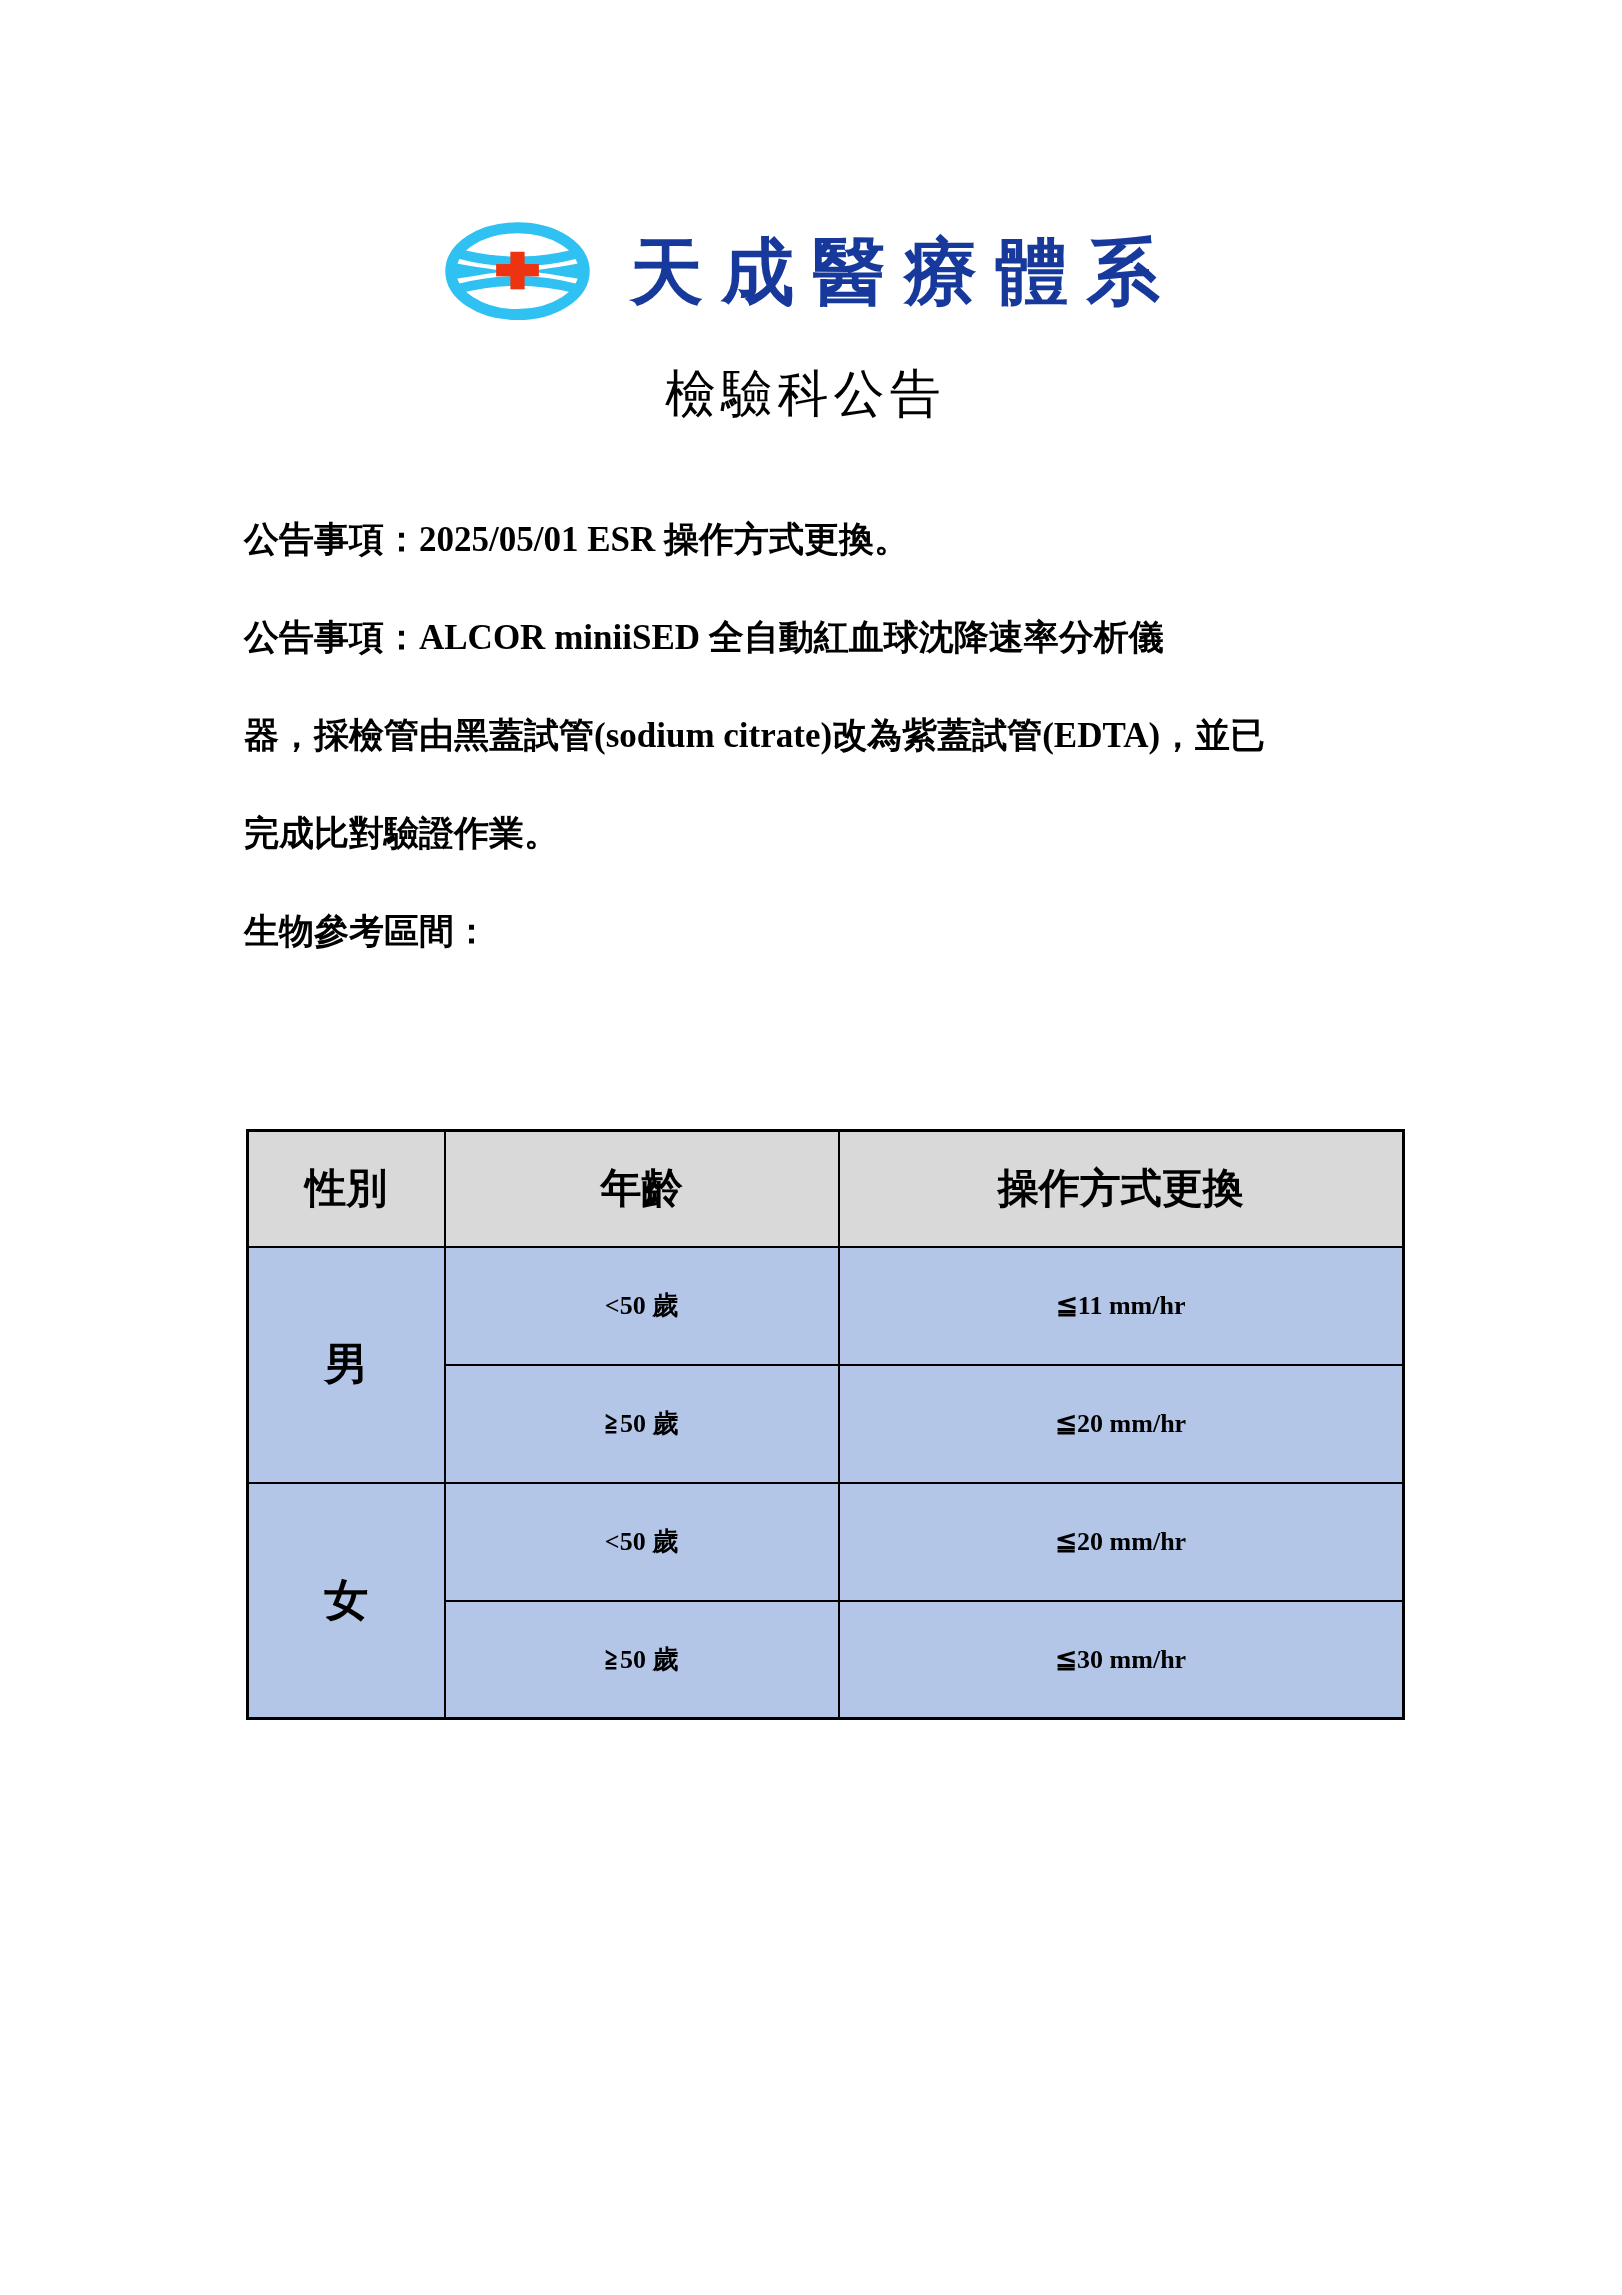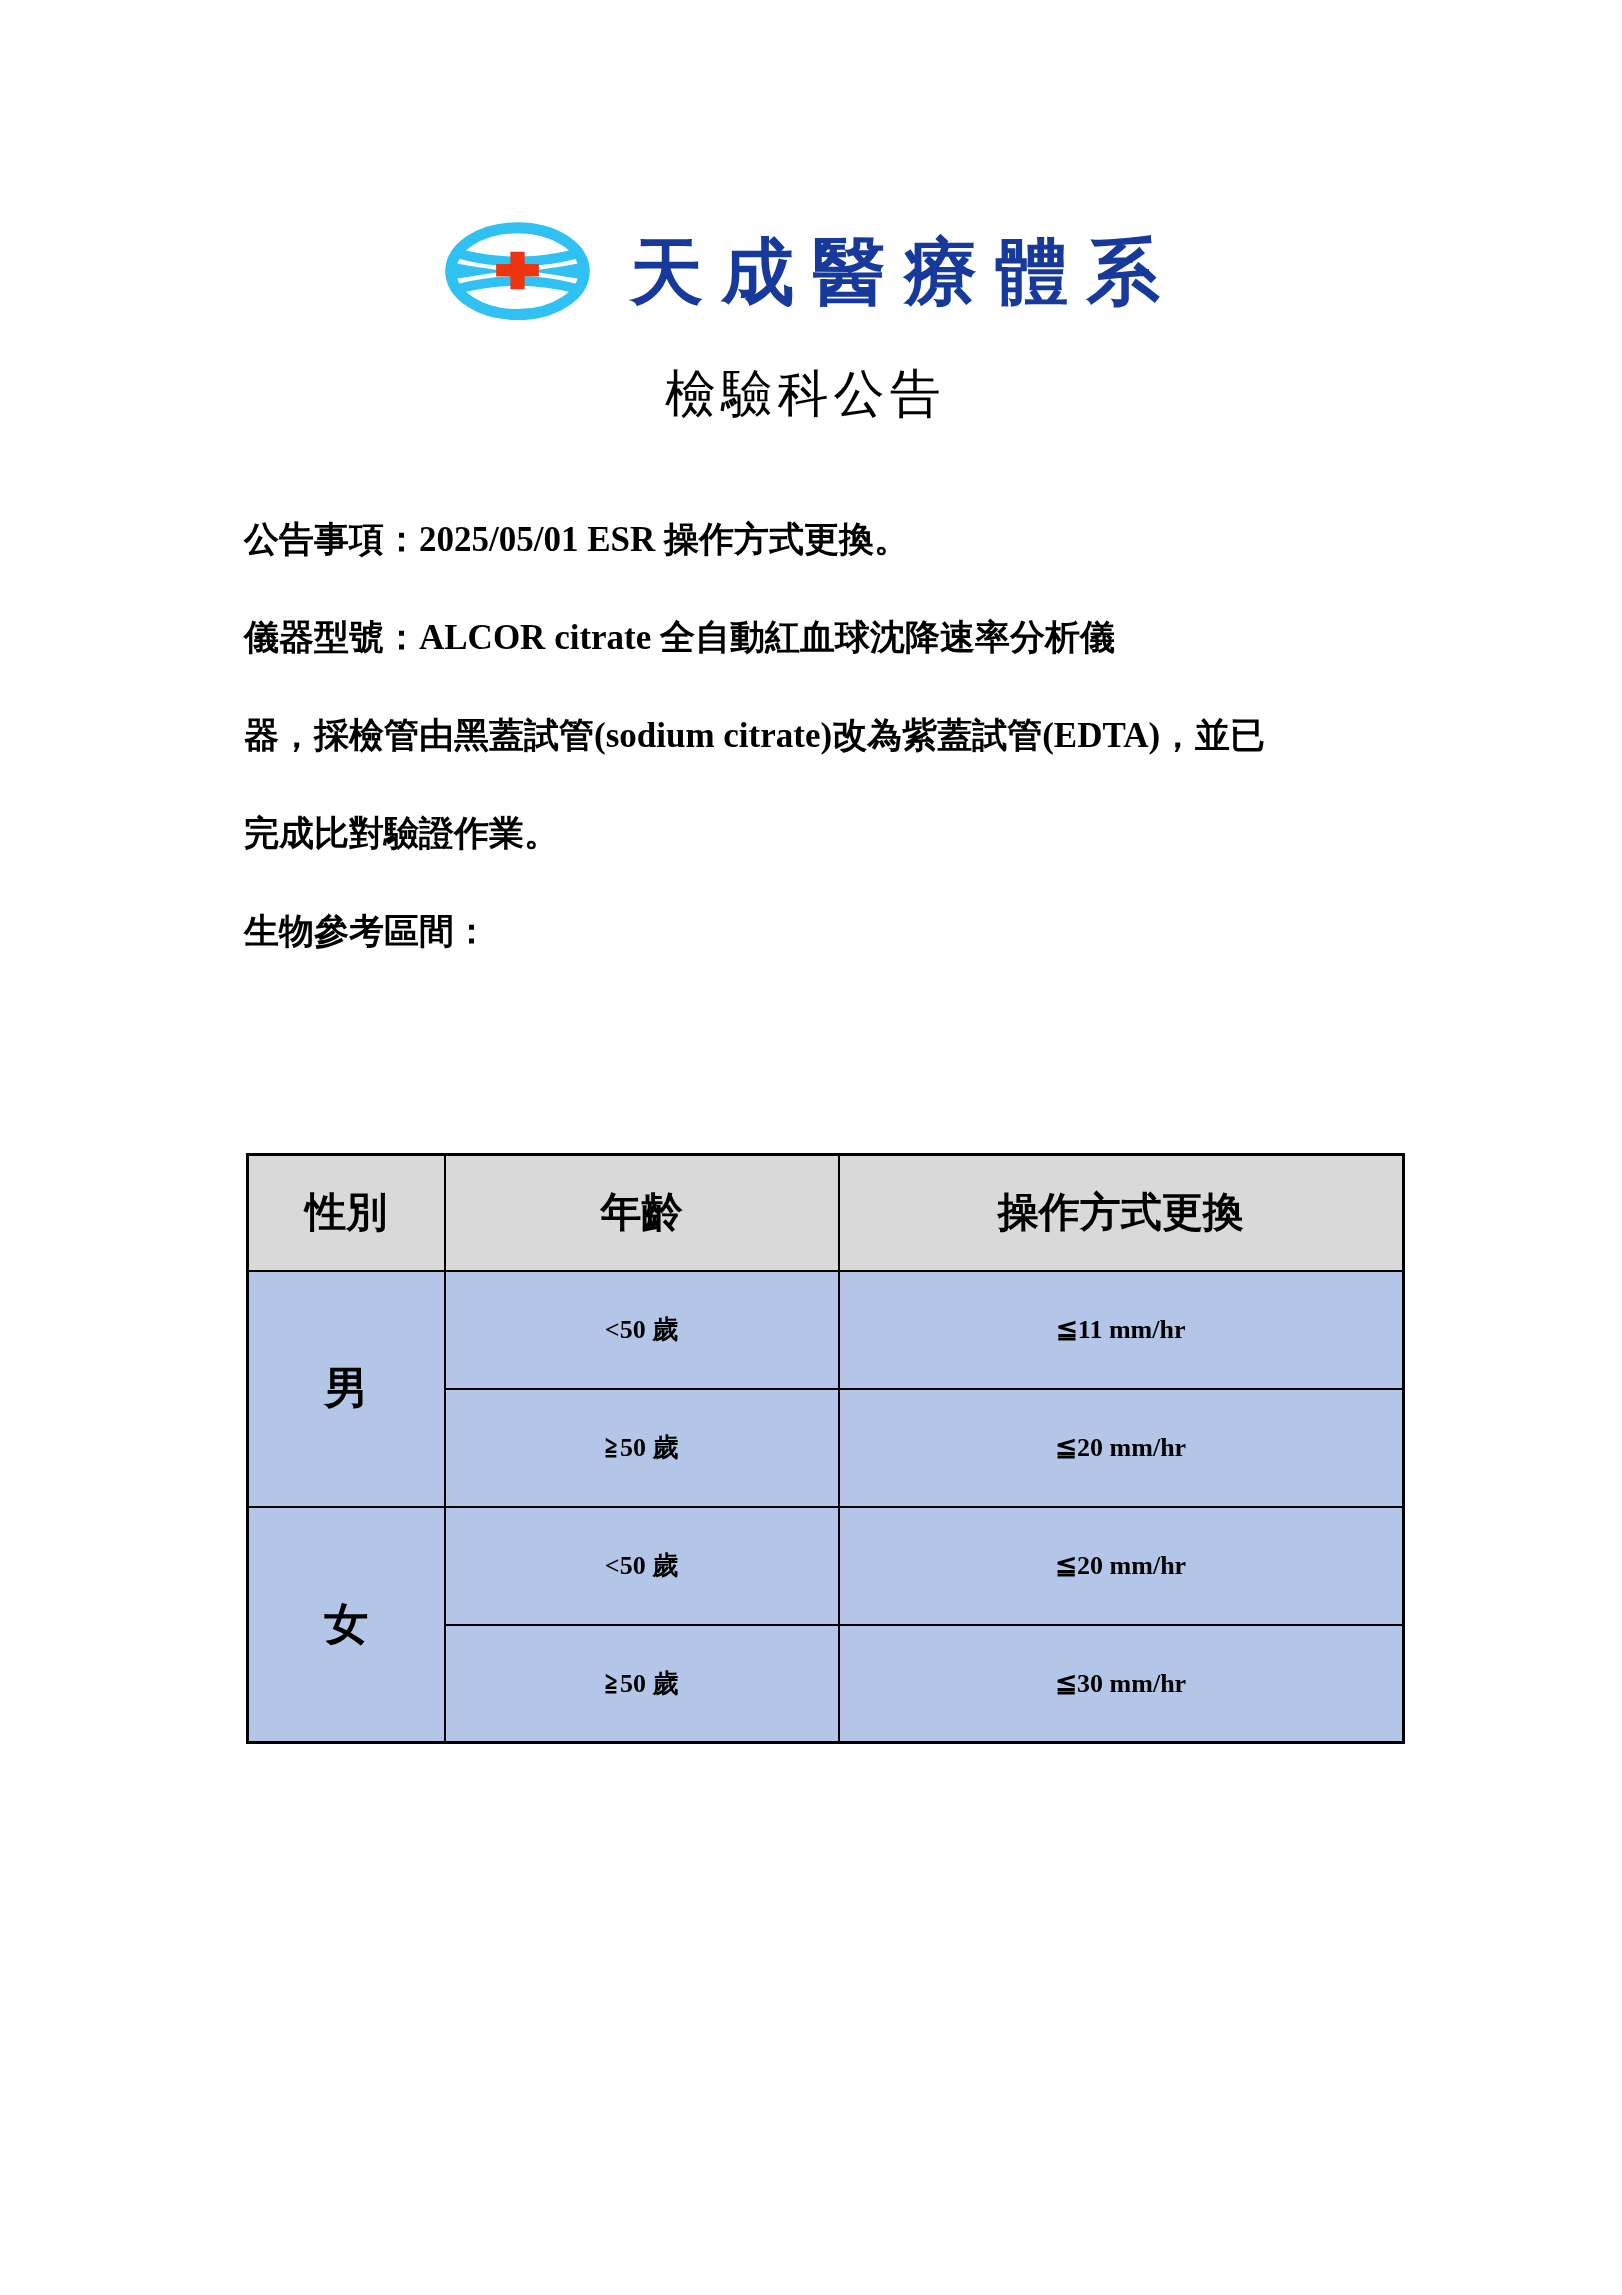--- a/index.html
+++ b/index.html
@@ -69,21 +69,21 @@
   }
   .ref-table th, .ref-table td {
     border: 2px solid #000000;
     border-top-width: 2.6px;
     border-bottom-width: 2.6px;
     text-align: center;
     vertical-align: middle;
     font-weight: bold;
     padding: 0;
   }
-  .ref-table { border: 3.3px solid #000000; margin-top: 24px; }
+  .ref-table { border: 3.3px solid #000000; }
   .ref-table thead tr { height: 116px; }
   .ref-table tbody tr { height: 118px; }
   .ref-table th {
     background: #D9D9D9;
     font-size: 41px;
   }
   .ref-table td {
     background: #B4C6E7;
     font-size: 26px;
   }
@@ -112,21 +112,21 @@
       <rect x="104" y="47" width="22" height="58" fill="#EE3311"></rect>
       <rect x="82" y="66" width="66" height="19" fill="#EE3311"></rect>
     </svg>
     <div class="brand-text">天成醫療體系</div>
   </div>
 
   <div class="page-title">檢驗科公告</div>
 
   <div class="body-text">
     <div class="body-line">公告事項：2025/05/01 ESR 操作方式更換。</div>
-    <div class="body-line">儀器型號：ALCOR citrate 全自動紅血球沈降速率分析儀</div>
+    <div class="body-line">公告事項：ALCOR miniiSED 全自動紅血球沈降速率分析儀</div>
     <div class="body-line">器，採檢管由黑蓋試管(sodium citrate)改為紫蓋試管(EDTA)，並已</div>
     <div class="body-line">完成比對驗證作業。</div>
     <div class="body-line">生物參考區間：</div>
   </div>
 
   <table class="ref-table">
     <colgroup>
       <col class="col-gender">
       <col class="col-age">
       <col class="col-range">

